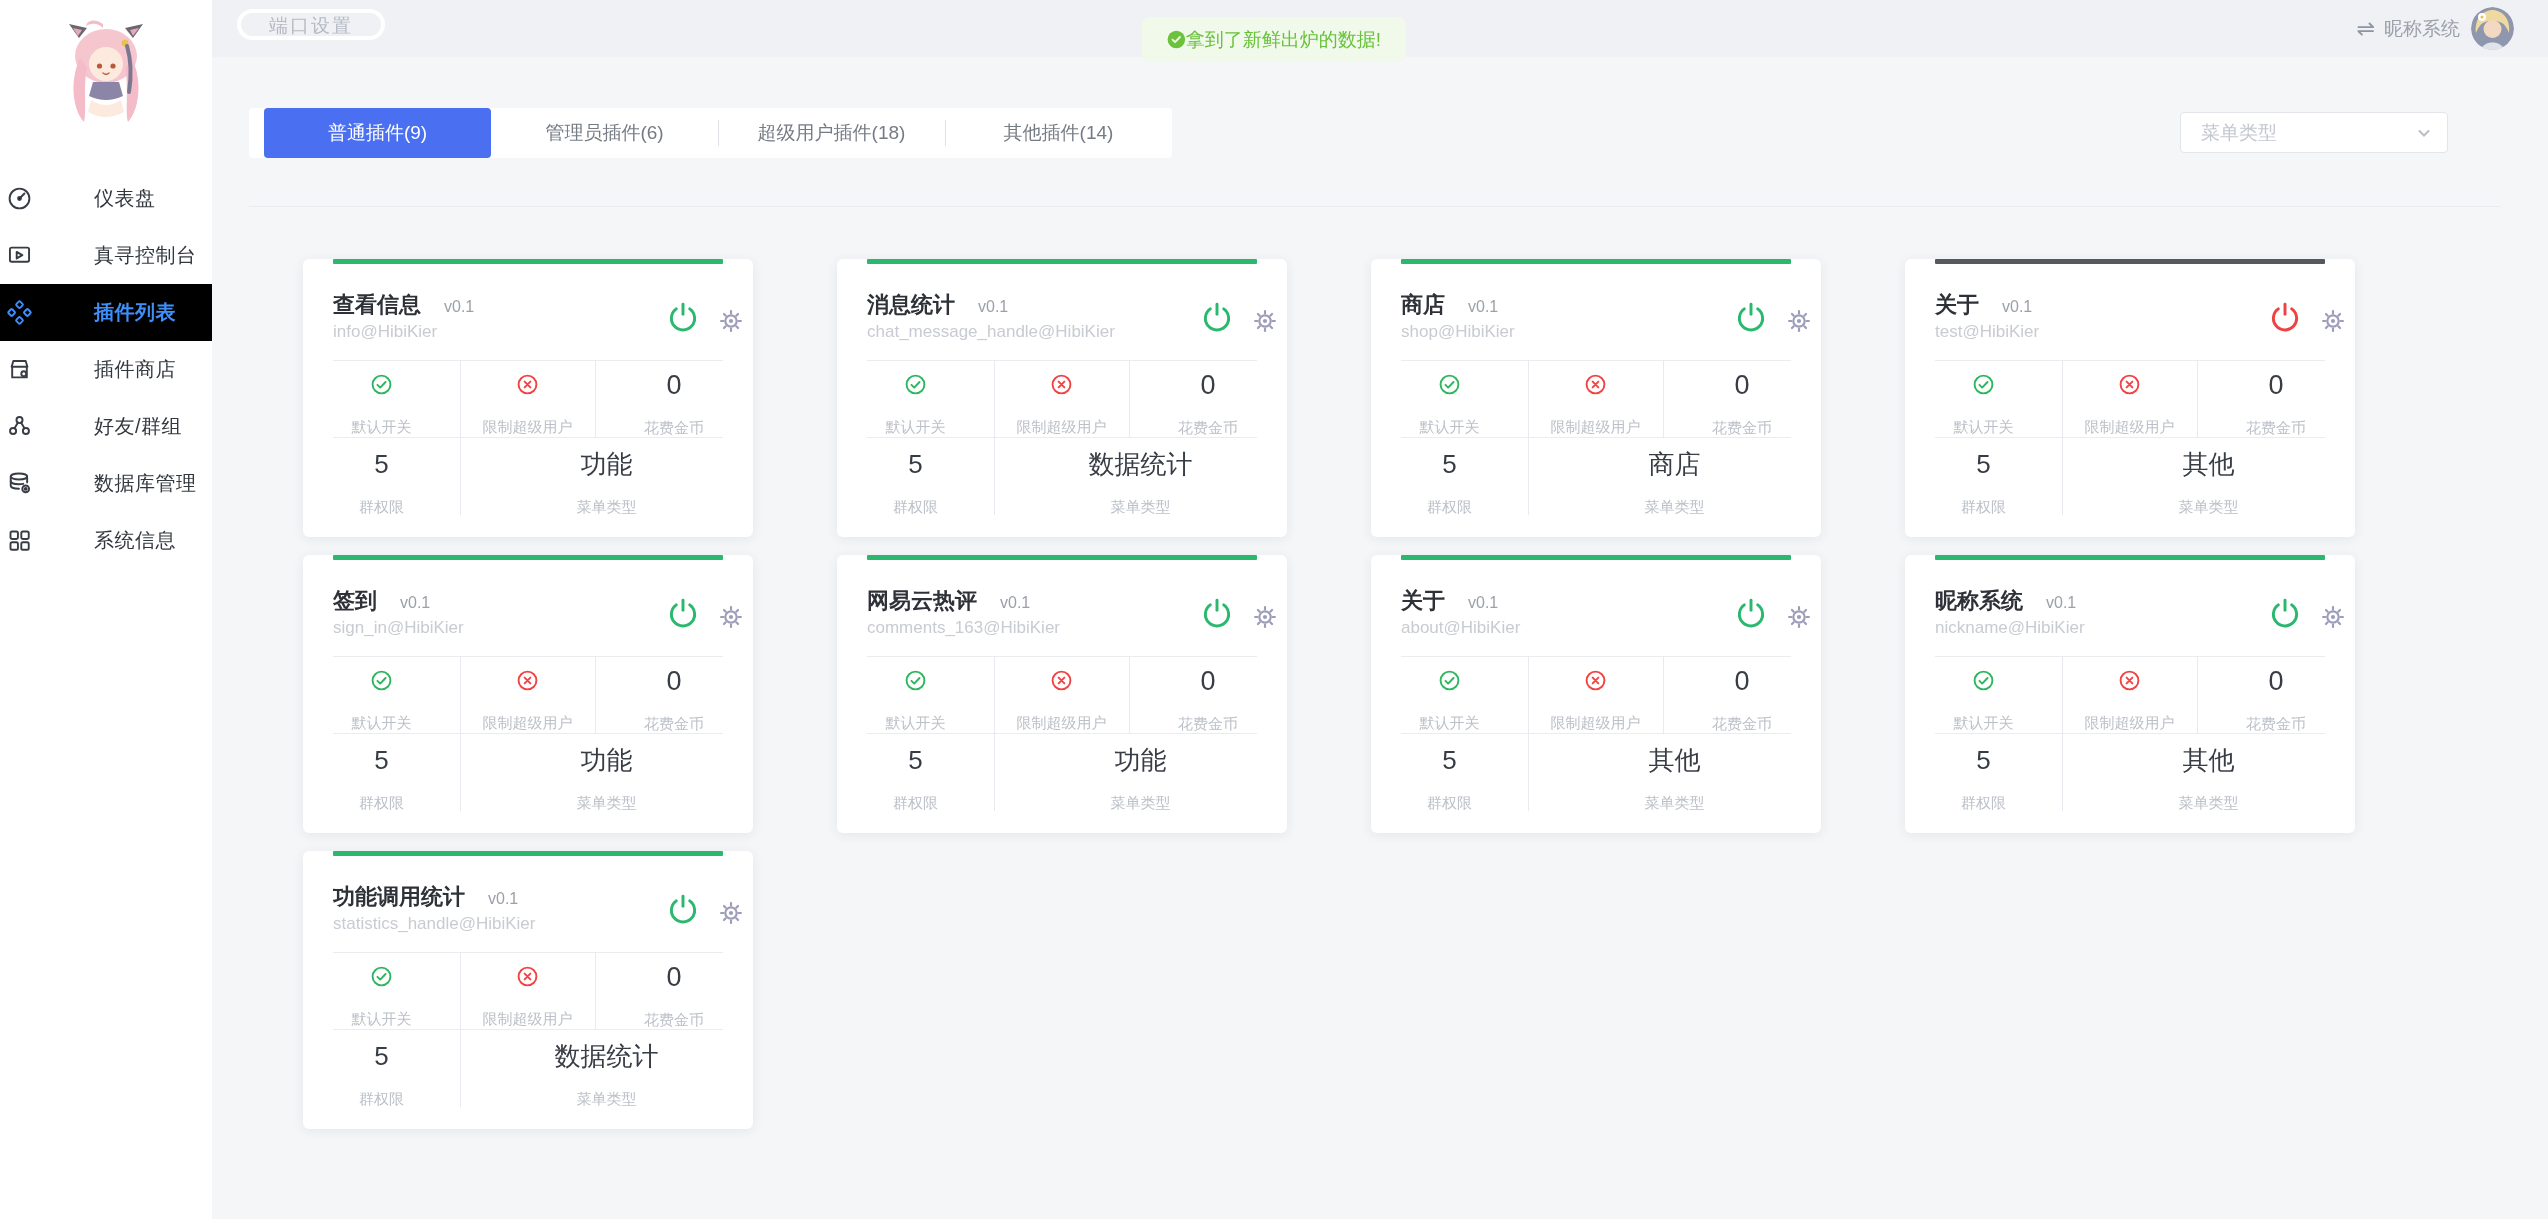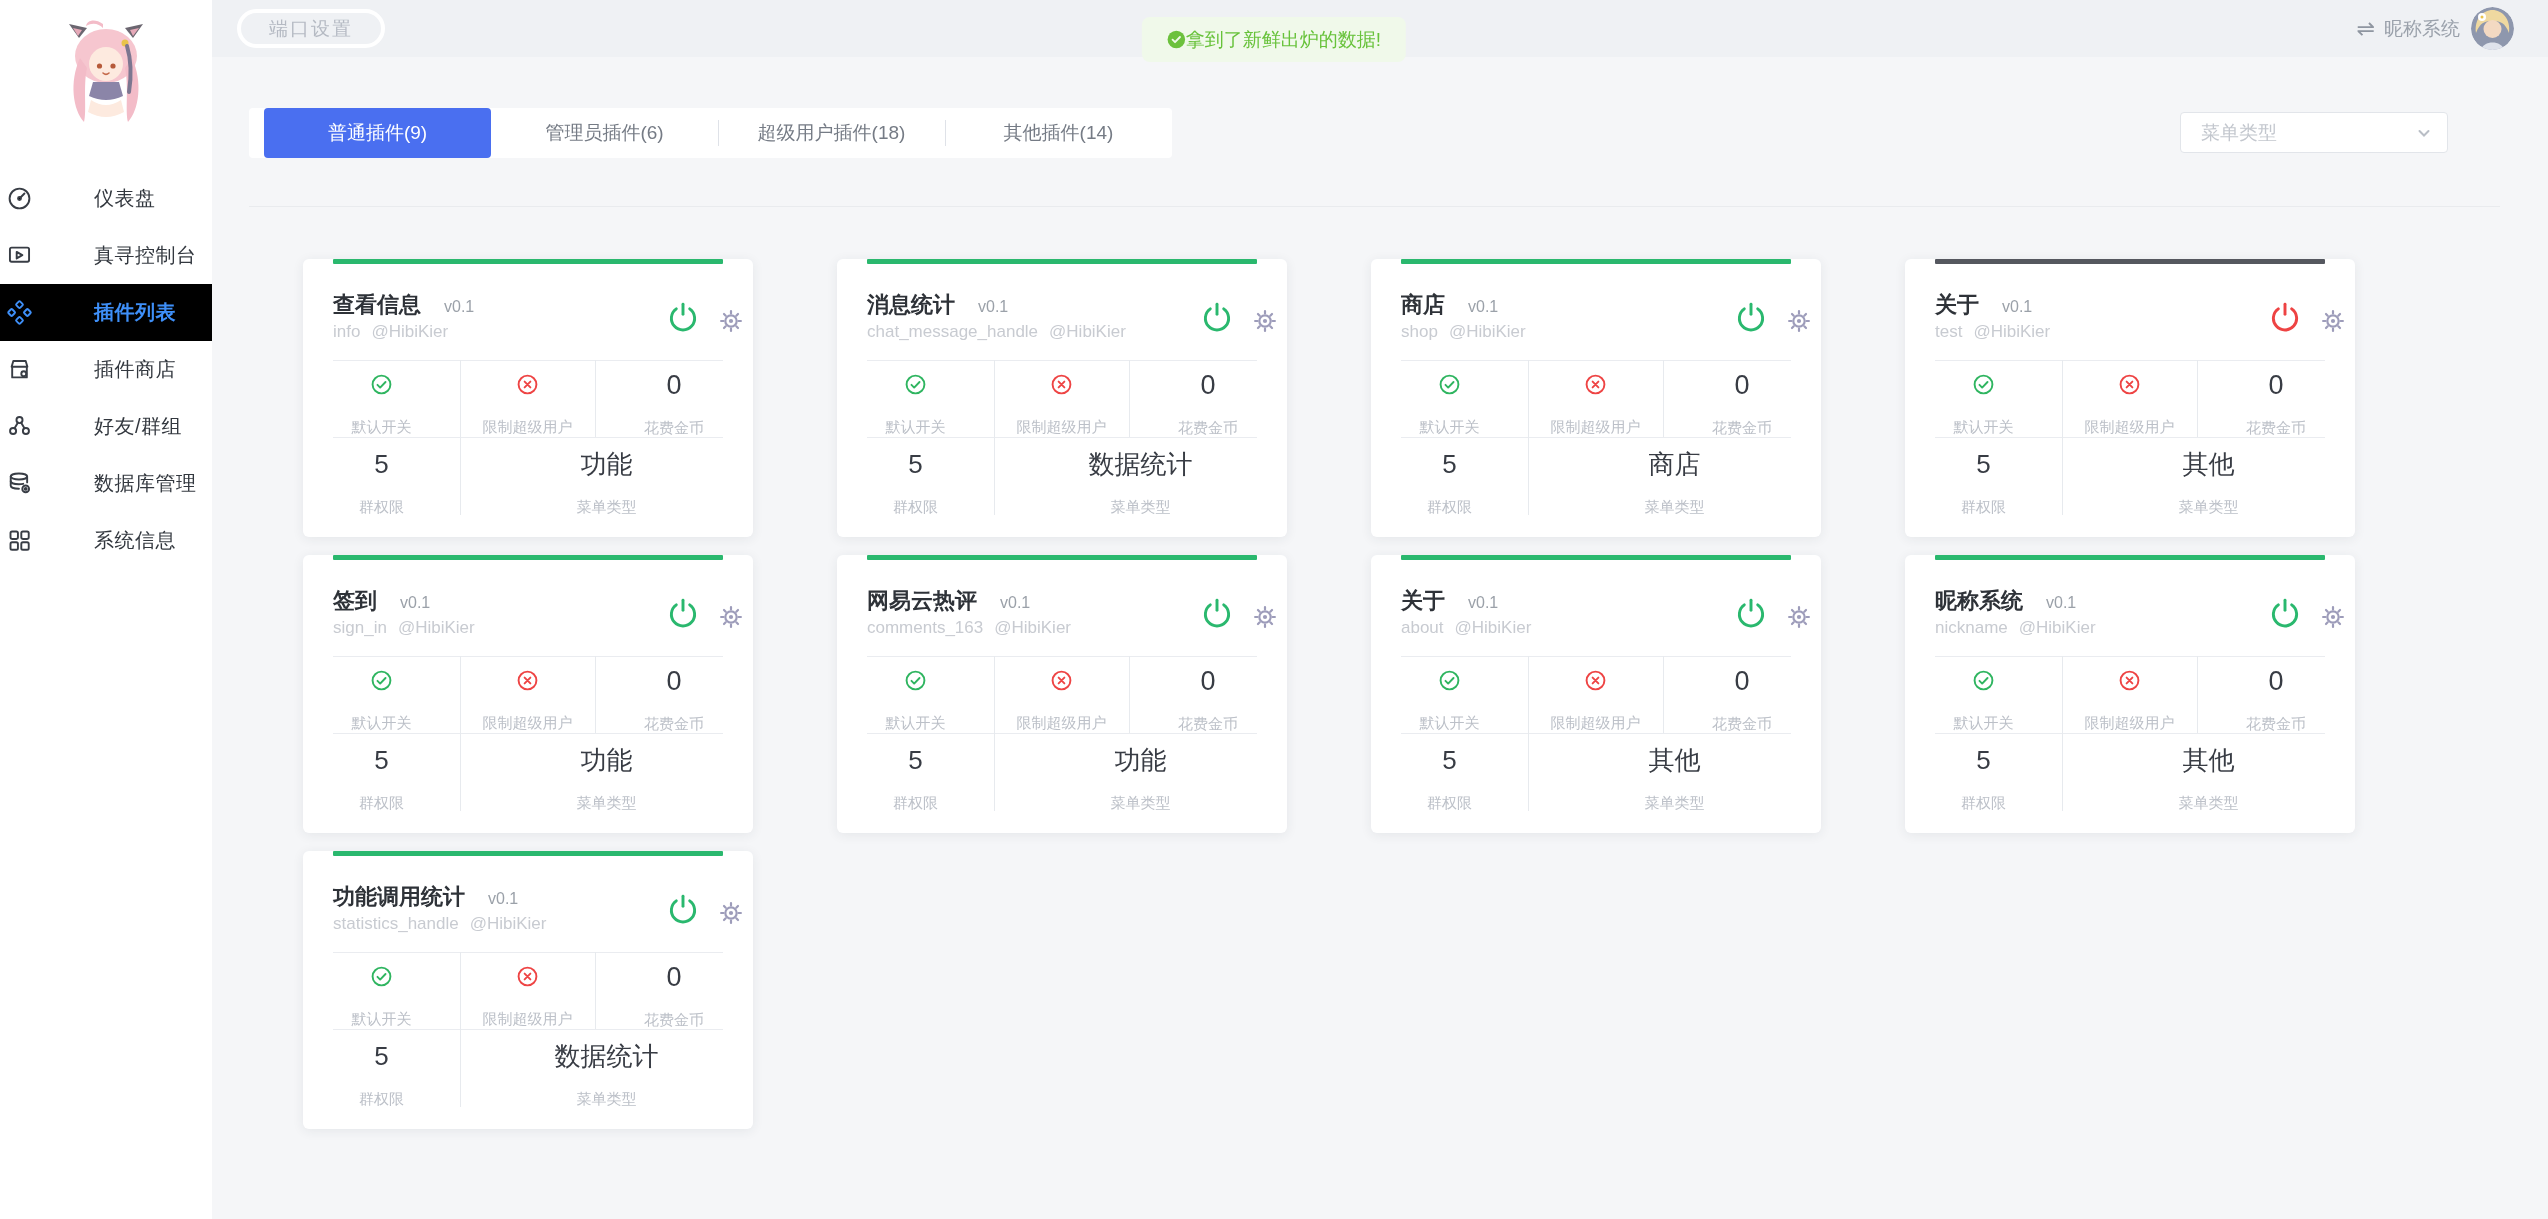--- a/index.html
+++ b/index.html
@@ -13,21 +13,21 @@
   .nav-item { height:57px; display:flex; align-items:center; padding-left:6px; cursor:pointer;gap:48px; }
   .nav-icon { width:27px; height:27px; margin-right:13px; flex:0 0 27px; }
   .nav-icon svg { width:27px; height:27px; stroke:#383d45; fill:none; stroke-width:1.7; stroke-linecap:round; stroke-linejoin:round; }
   .nav-label { font-size:20px; color:#33383f; letter-spacing:.5px; }
   .nav-item.active { background:#000000; }
   .nav-item.active .nav-label { color:#3e8ff8; font-weight:bold; }
   .nav-item.active .nav-icon svg { stroke:#3e8ff8; }
 
   
   .topbar { position:absolute; left:212px; top:0; right:0; height:57px; background:#eff1f4; }
-  .port-btn { position:absolute; left:25px; top:9px; height:39px; padding:0 28px; background:transparent;
+  .port-btn { position:absolute; left:25px; top:9px; height:31px; padding:0 28px; background:transparent;
               border:4px solid #fff; border-radius:20px; color:#b5bac3; font-size:19px; letter-spacing:2px;
               font-family:inherit; cursor:pointer; }
   .account { position:absolute; right:88px; top:0; height:57px; display:flex; align-items:center; gap:9px;
              color:#9aa1ab; font-size:19px; cursor:pointer; }
   .swap-glyph { font-size:22px; color:#8f96a1; }
   .avatar { position:absolute; right:34px; top:7px; width:43px; height:43px; border-radius:50%; overflow:hidden; cursor:pointer; }
 
   
   .toast { position:absolute; left:50%; transform:translateX(-50%); top:17px; height:45px; z-index:9;
            background:#f0f9ea; border-radius:8px; display:flex; align-items:center; padding:0 25px;
@@ -50,21 +50,21 @@
   
   .grid { position:absolute; left:303px; top:259px; display:grid; grid-template-columns:repeat(4,450px);
           grid-auto-rows:278px; column-gap:84px; row-gap:18px; }
   .card { position:relative; width:450px; height:278px; background:#fff; border-radius:6px;
           box-shadow:0 2px 12px rgba(40,47,60,.08); }
   .topline { position:absolute; top:0; left:30px; right:30px; height:5px; background:#2ab86e; border-radius:1px; }
   .card.off .topline { background:#55585f; }
   .c-title-row { position:absolute; left:30px; top:31px; display:flex; align-items:baseline; gap:23px; }
   .c-title { font-size:22px; font-weight:bold; color:#2e3238; }
   .c-version { font-size:16px; color:#9ba1a9; }
-  .c-sub { position:absolute; left:30px; top:63px; display:flex; gap:11px; font-size:17px; color:#c8cbd1; }
+  .c-sub { position:absolute; left:30px; top:63px; display:flex; font-size:17px; color:#c8cbd1; }
   .power { position:absolute; right:53px; top:41px; width:34px; height:34px; cursor:pointer; }
   .power svg { width:34px; height:34px; stroke:#2ab86e; fill:none; stroke-width:3.1; stroke-linecap:round; }
   .card.off .power svg { stroke:#ee4343; }
   .gear { position:absolute; right:-9px; top:51px; width:22px; height:22px; cursor:pointer; }
   .gear { right:11px; }
   .gear svg { width:22px; height:22px; }
   .hline { position:absolute; left:30px; right:30px; height:1px; background:#eaecf0; }
   .h1 { top:101px; } .h2 { top:178px; }
   .vline { position:absolute; width:1px; background:#e7eaee; }
   .v1 { left:157px; top:101px; height:77px; }

